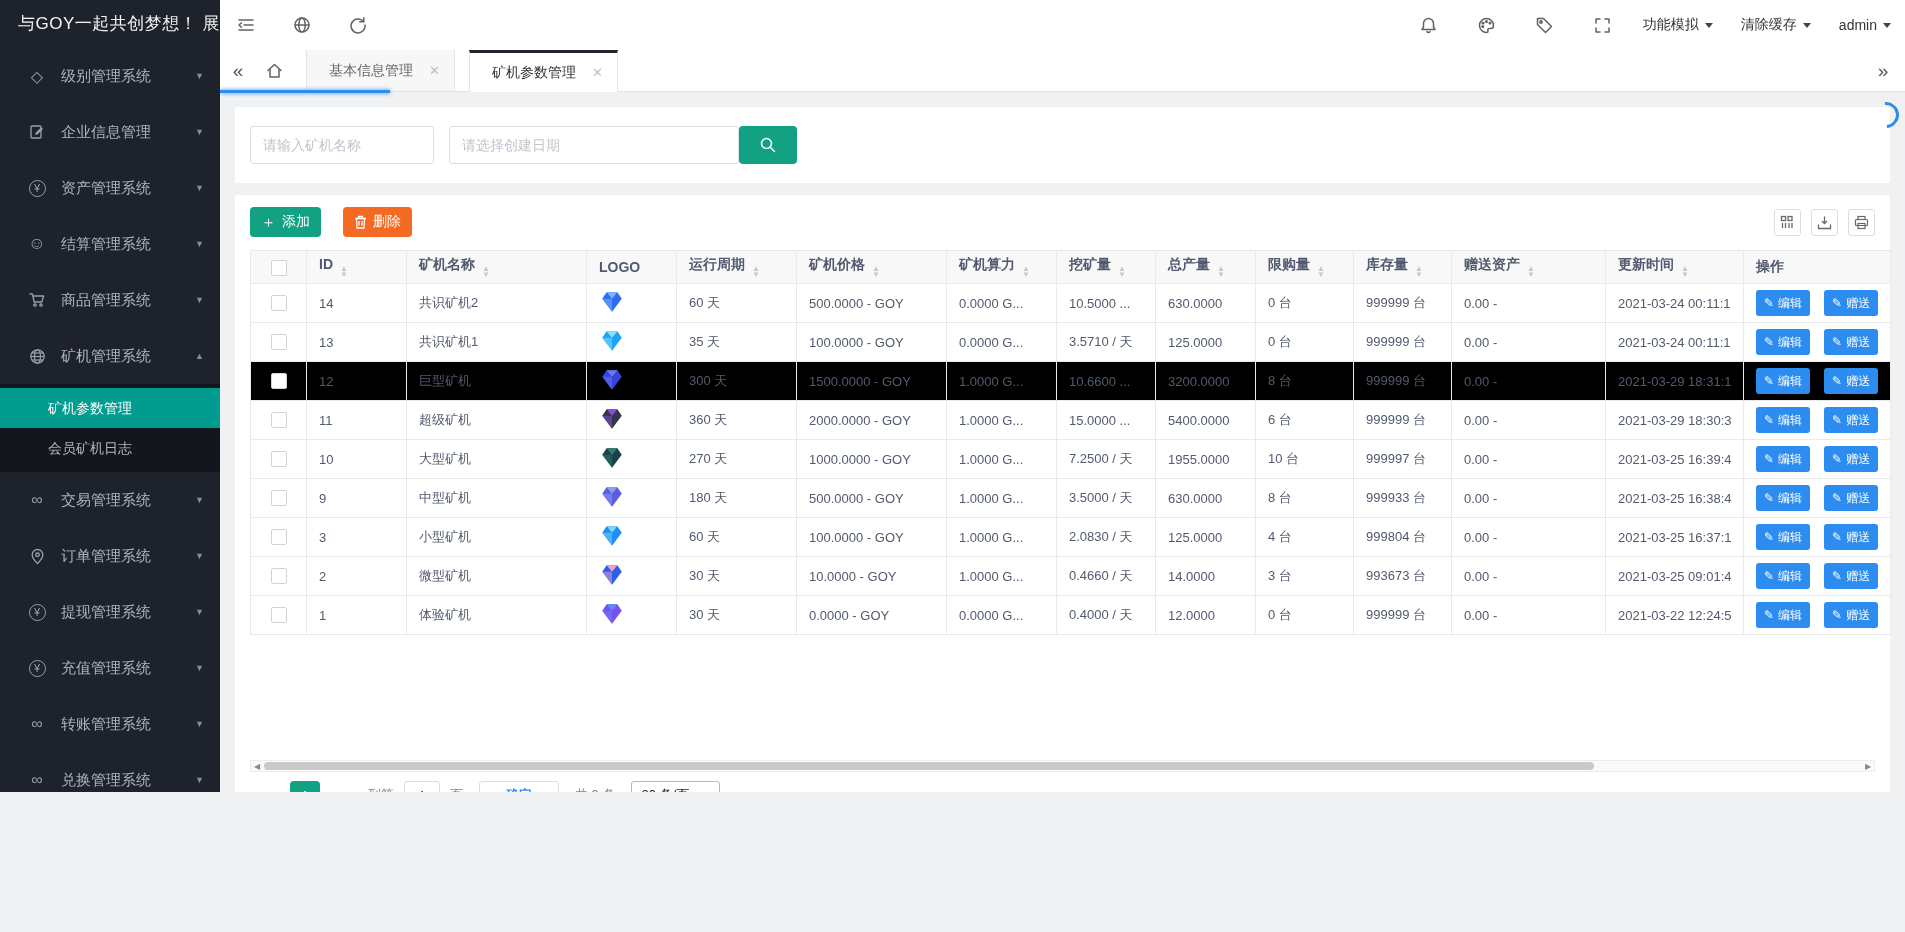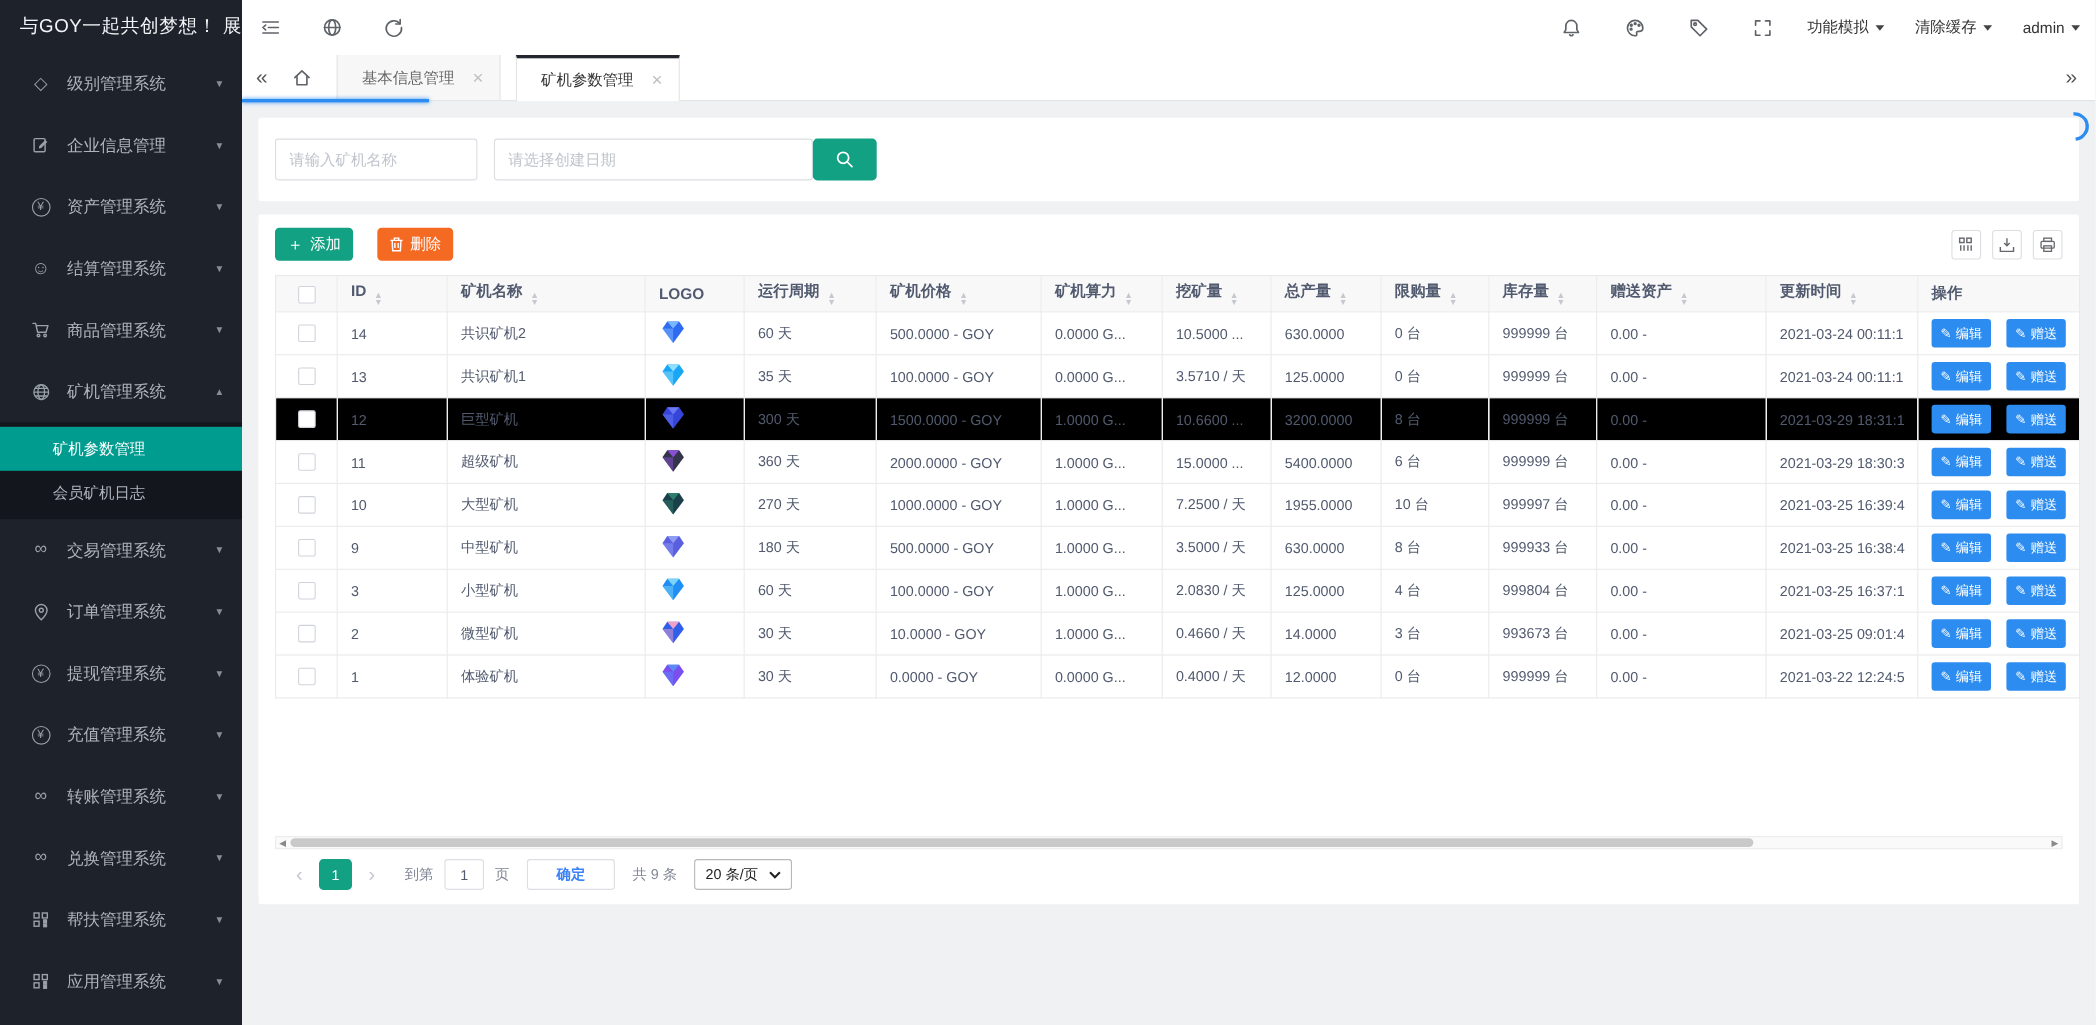--- a/index.html
+++ b/index.html
@@ -1,18 +1,18 @@
 <!DOCTYPE html>
 <html><head>
 <meta charset="utf-8">
 <style>
   * { margin:0; padding:0; box-sizing:border-box; }
   html,body { width:1905px; height:932px; overflow:hidden;
     font-family:"Liberation Sans","DejaVu Sans",sans-serif; background:#eff1f3; }
-  .app { position:relative; width:1905px; height:932px; overflow:hidden; }
+  .app { position:relative; width:1905px; height:792px; overflow:hidden; }
 
   
   .sidebar { position:absolute; left:0; top:0; width:220px; height:932px;
     background:#1e222b; z-index:6; overflow:hidden; }
   .sidebar-title { height:48px; line-height:48px; padding-left:18px; color:#f2f4f7;
     font-size:17px; white-space:nowrap; letter-spacing:.5px; }
   .menu-item { height:56px; display:flex; align-items:center; padding:0 16px 0 26px;
     color:#aeb4bd; font-size:15px; cursor:pointer; }
   .menu-item .mi-icon { width:22px; margin-right:13px; font-size:15px; text-align:center;
     color:#9aa0a8; display:inline-flex; justify-content:center; align-items:center; }

